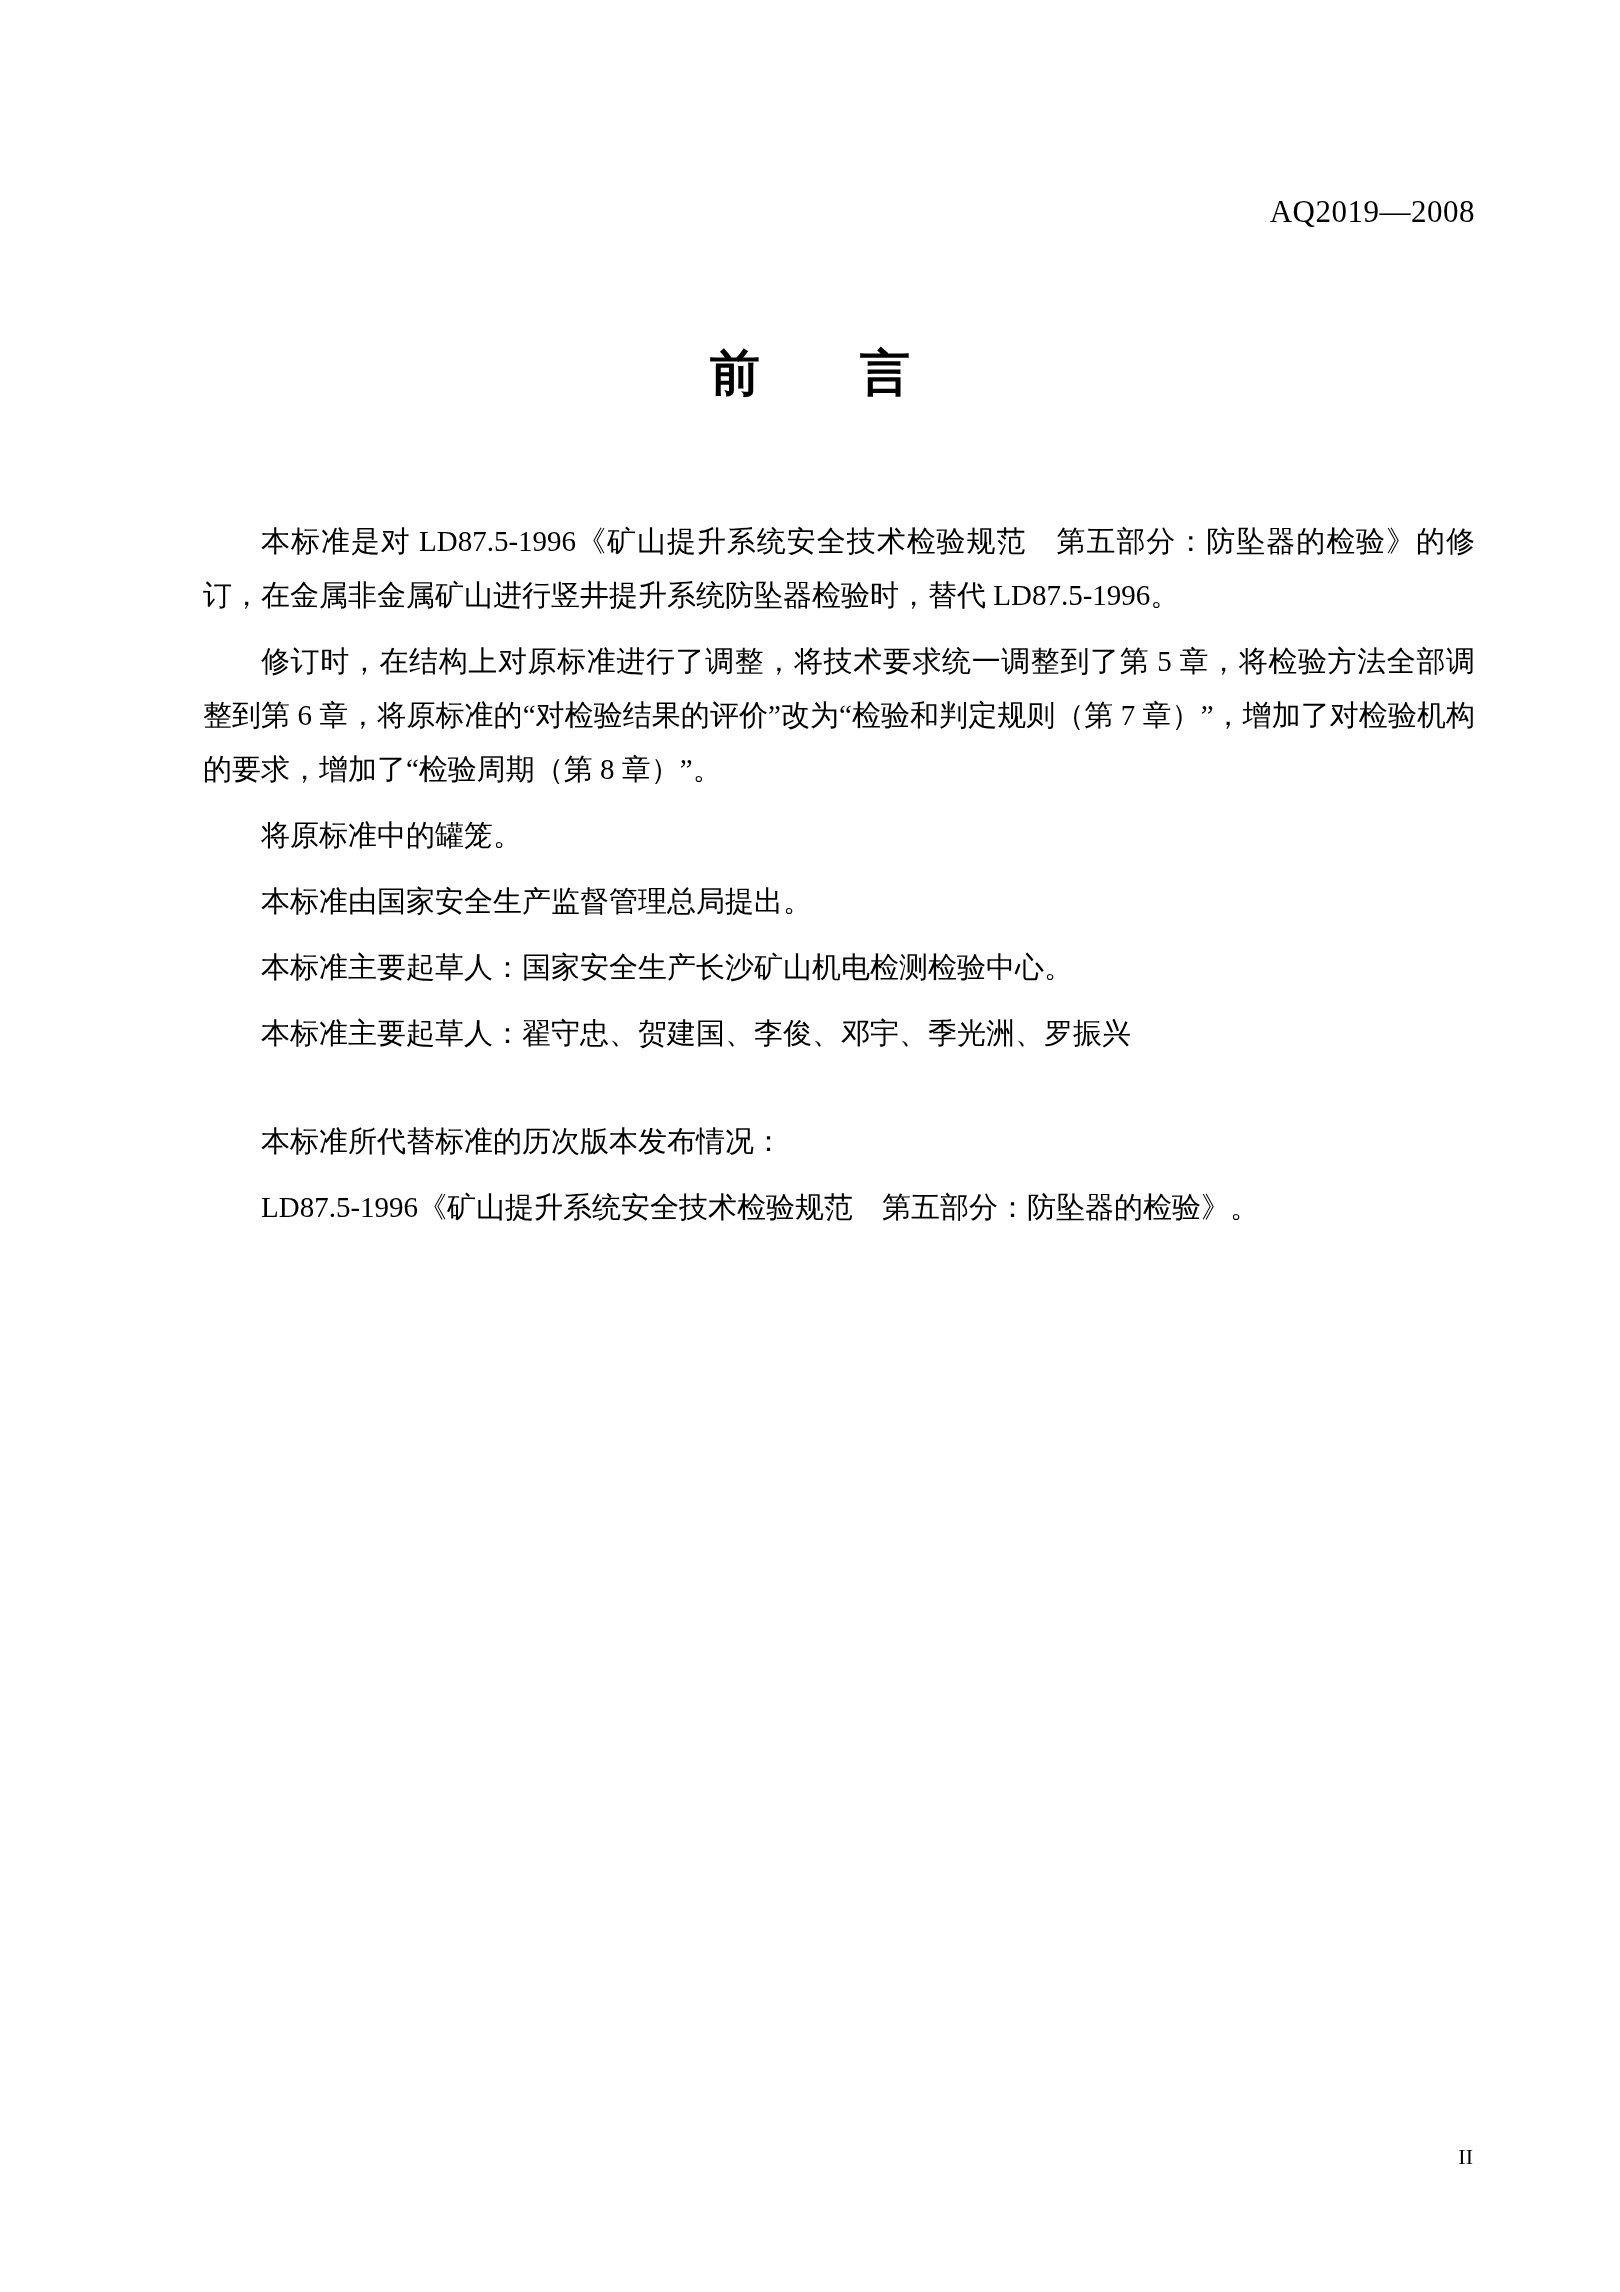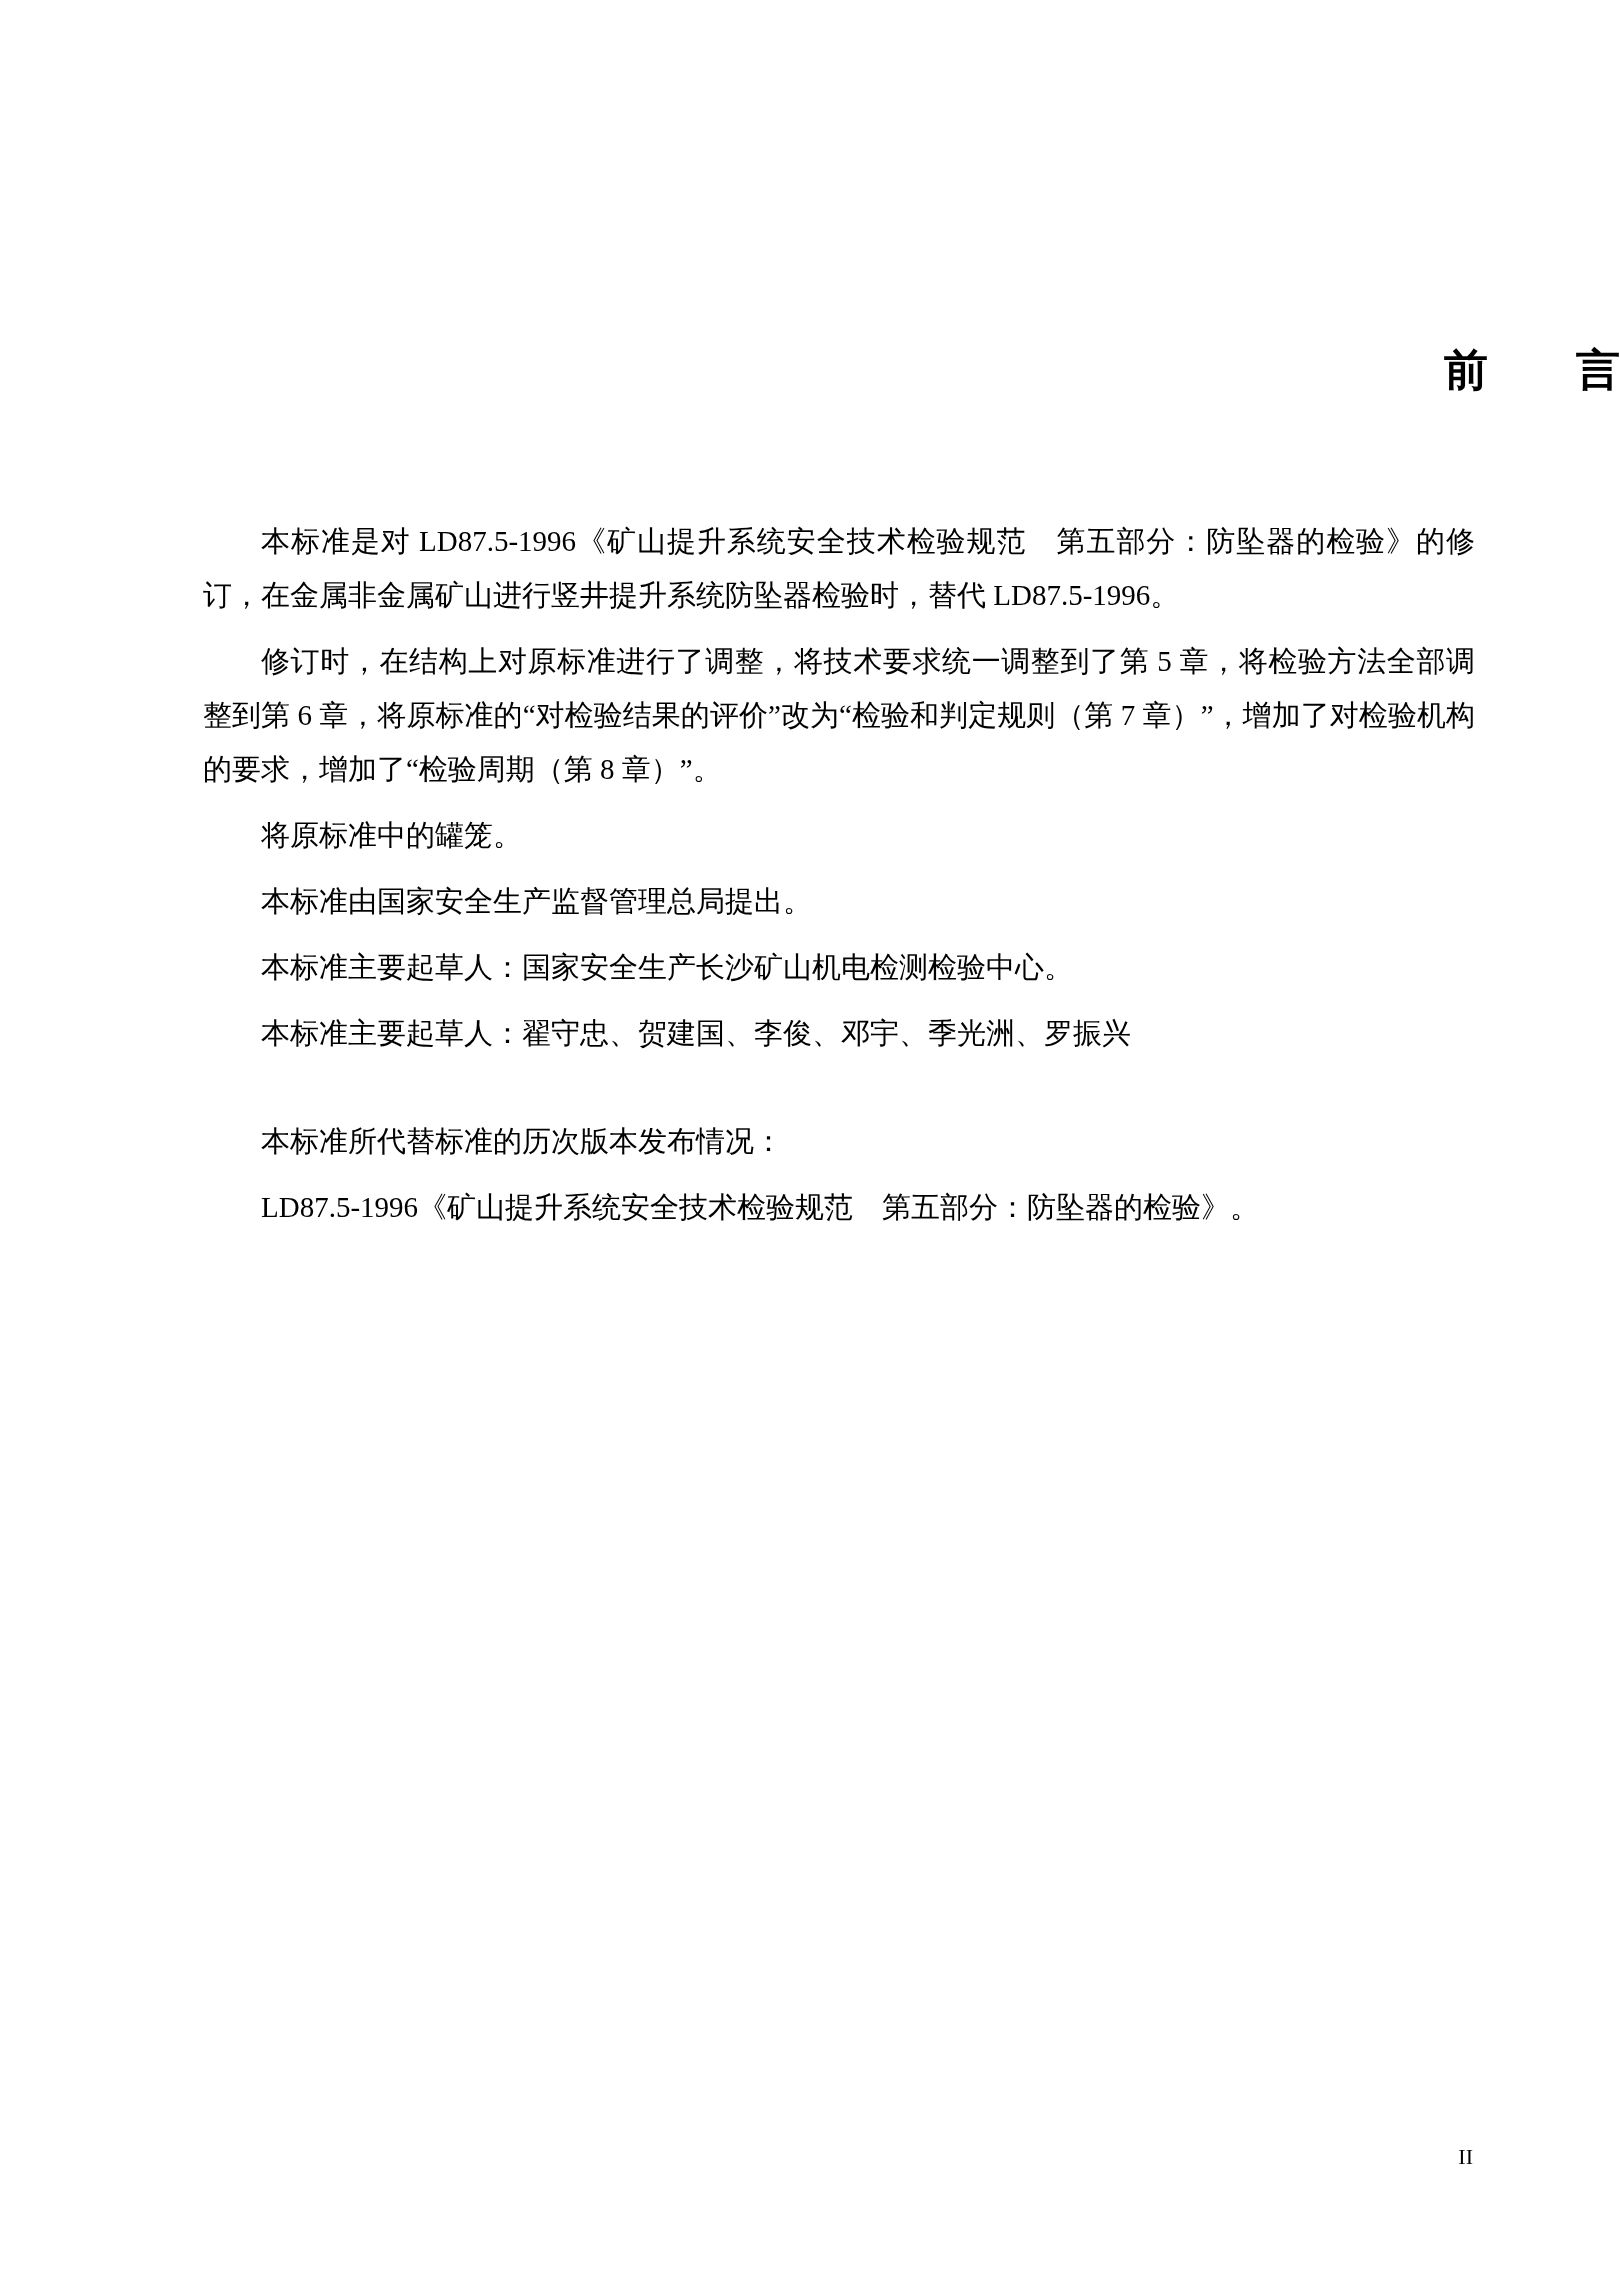--- a/index.html
+++ b/index.html
@@ -25,24 +25,24 @@
     font-size: 31px;
     line-height: 39px;
     letter-spacing: 0.5px;
     color: #000000;
   }
   .doc-title {
     position: absolute;
     top: 345px;
     left: 0;
     width: 100%;
-    text-align: right;
-    font-family: Liberation Mono, monospace;
+    text-align: center;
+    font-family: Liberation Serif, serif;
     font-weight: bold;
-    font-size: 44px;
+    font-size: 50px;
     line-height: 57px;
     color: #000000;
   }
   .body-text {
     position: absolute;
     top: 502px;
     left: 191px;
     width: 1296px;
     font-size: 29px;
     line-height: 54px;
@@ -67,20 +67,21 @@
     font-size: 22px;
     line-height: 39px;
     color: #000000;
   }
 </style>
 </head>
 <body>
 
 <div class="page">
 
+  <div class="standard-code">AQ2019—2008</div>
 
   <div class="doc-title">前　　言</div>
 
   <div class="body-text">
     <p>本标准是对 LD87.5-1996《矿山提升系统安全技术检验规范　第五部分：防坠器的检验》的修订，在金属非金属矿山进行竖井提升系统防坠器检验时，替代 LD87.5-1996。</p>
     <p>修订时，在结构上对原标准进行了调整，将技术要求统一调整到了第 5 章，将检验方法全部调整到第 6 章，将原标准的“对检验结果的评价”改为“检验和判定规则（第 7 章）”，增加了对检验机构的要求，增加了“检验周期（第 8 章）”。</p>
     <p>将原标准中的罐笼。</p>
     <p>本标准由国家安全生产监督管理总局提出。</p>
     <p>本标准主要起草人：国家安全生产长沙矿山机电检测检验中心。</p>
     <p>本标准主要起草人：翟守忠、贺建国、李俊、邓宇、季光洲、罗振兴</p>

